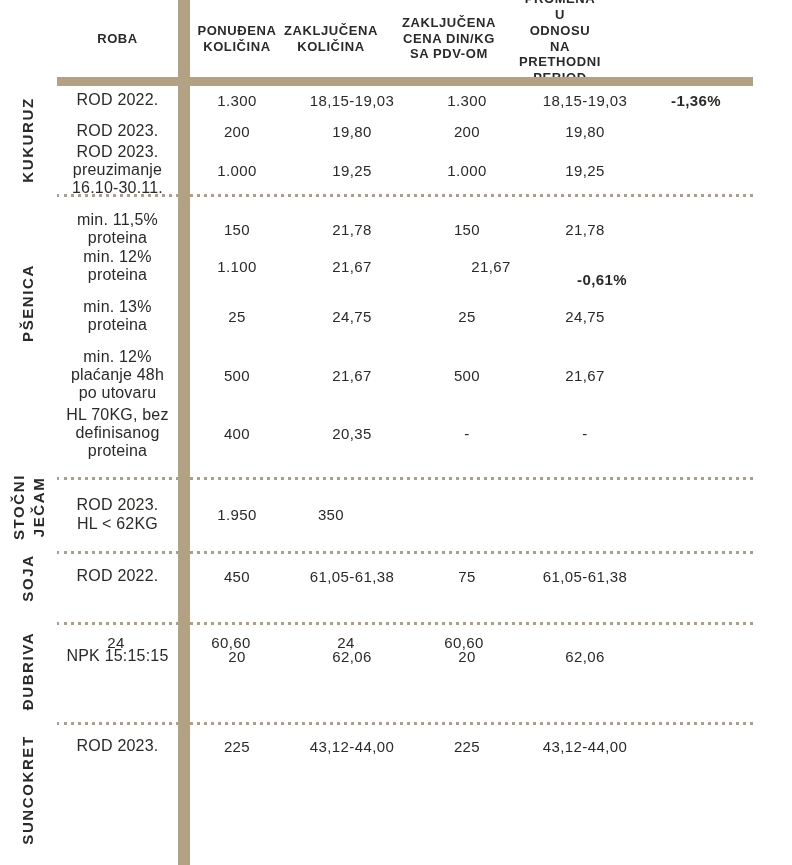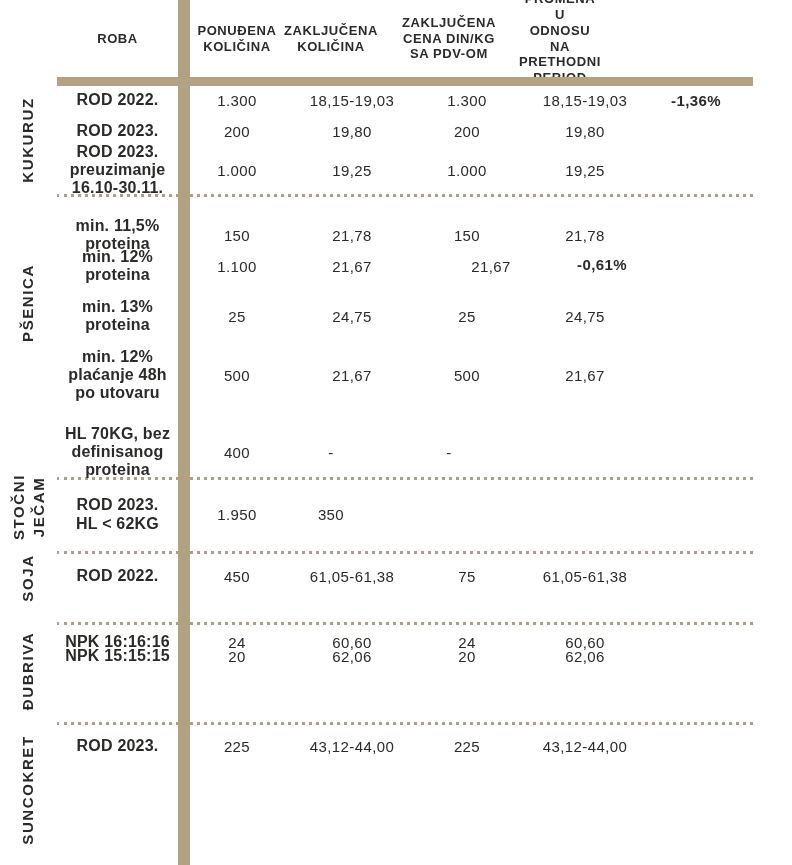--- a/index.html
+++ b/index.html
@@ -15,26 +15,26 @@
           background-image:repeating-linear-gradient(to right,#ab9f8c 0 2.5px,transparent 2.5px 7px);}
 
   
   .header-row{position:absolute;left:57px;top:0;height:77px;display:flex;align-items:center;z-index:2;}
   .cell{flex:0 0 auto;display:flex;flex-direction:column;align-items:center;justify-content:center;text-align:center;}
   .w-roba{width:121px}.w-bar{width:12px}.w-c1{width:94px}.w-c2{width:136px}.w-c3{width:94px}.w-c4{width:142px}.w-c5{width:80px}
   .hcell{font-weight:700;font-size:13px;letter-spacing:.6px;line-height:1.22;white-space:pre-line;}
 
   
   .row{position:absolute;left:57px;display:flex;z-index:2;}
-  .label-line{font-size:16px;line-height:1.12;letter-spacing:.2px;font-weight:bold;}
-  .label-line.bold{font-weight:700;}
+  .label-line{font-size:16px;line-height:1.12;letter-spacing:.2px;}
+  .label-line.bold{font-weight:400;}
   .label-line.gap-above{margin-top:1px;}
   .value{font-size:15px;letter-spacing:.4px;}
   .change{font-weight:700;font-size:15px;letter-spacing:.4px;}
-  .align-top{justify-content:center;}
+  .align-top{justify-content:flex-end;}
   .align-top .change{margin-top:-4px;}
 
   
   .group-label{position:absolute;transform:translate(-50%,-50%) rotate(-90deg);transform-origin:center;
                font-weight:700;font-size:15px;letter-spacing:1.6px;white-space:pre-line;
                text-align:center;line-height:1.3;z-index:2;}
 </style>
 </head>
 <body style="color: rgb(43, 42, 40);">
 
@@ -114,21 +114,21 @@
         <div class="cell w-c3">
           <div class="value">1.000</div>
         </div>
         <div class="cell w-c4">
           <div class="value">19,25</div>
         </div>
         <div class="cell w-c5"></div>
       </div>
       <div class="dotted" style="top: 194px; background-image: repeating-linear-gradient(to right, rgb(171, 159, 140) 0px, rgb(171, 159, 140) 2.5px, transparent 2.5px, transparent 7px);"></div>
       <div class="group-label" style="left: 28px; top: 303px;">PŠENICA</div>
-      <div class="row" style="top: 212px; height: 46px;">
+      <div class="row" style="top: 206px; height: 46px;">
         <div class="cell w-roba">
           <div class="label-line">min. 11,5%</div>
           <div class="label-line">proteina</div>
         </div>
         <div class="cell w-bar"></div>
         <div class="cell w-c1">
           <div class="value">150</div>
         </div>
         <div class="cell w-c2">
           <div class="value">21,78</div>
@@ -194,29 +194,32 @@
           <div class="value">21,67</div>
         </div>
         <div class="cell w-c3">
           <div class="value">500</div>
         </div>
         <div class="cell w-c4">
           <div class="value">21,67</div>
         </div>
         <div class="cell w-c5"></div>
       </div>
-      <div class="row" style="top: 424px; height: 56px;">
+      <div class="row" style="top: 405px; height: 56px;">
         <div class="cell w-roba">
           <div class="label-line">HL 70KG, bez</div>
           <div class="label-line">definisanog</div>
           <div class="label-line">proteina</div>
         </div>
         <div class="cell w-bar"></div>
         <div class="cell w-c1">
           <div class="value">400</div>
+        </div>
+        <div class="cell w-c2">
+          <div class="value">20,35</div>
         </div>
         <div class="cell w-c3">
           <div class="value">-</div>
         </div>
         <div class="cell w-c4">
           <div class="value">-</div>
         </div>
         <div class="cell w-c5"></div>
       </div>
       <div class="dotted" style="top: 477px; background-image: repeating-linear-gradient(to right, rgb(171, 159, 140) 0px, rgb(171, 159, 140) 2.5px, transparent 2.5px, transparent 7px);"></div>
@@ -253,23 +256,20 @@
           <div class="value">75</div>
         </div>
         <div class="cell w-c4">
           <div class="value">61,05-61,38</div>
         </div>
         <div class="cell w-c5"></div>
       </div>
       <div class="dotted" style="top: 622px; background-image: repeating-linear-gradient(to right, rgb(171, 159, 140) 0px, rgb(171, 159, 140) 2.5px, transparent 2.5px, transparent 7px);"></div>
       <div class="group-label" style="left: 28px; top: 671px;">ĐUBRIVA</div>
       <div class="row" style="top: 622px; height: 40px;">
-        <div class="cell w-roba">
-          <div class="label-line">NPK 16:16:16</div>
-        </div>
         <div class="cell w-bar"></div>
         <div class="cell w-c1">
           <div class="value">24</div>
         </div>
         <div class="cell w-c2">
           <div class="value">60,60</div>
         </div>
         <div class="cell w-c3">
           <div class="value">24</div>
         </div>

